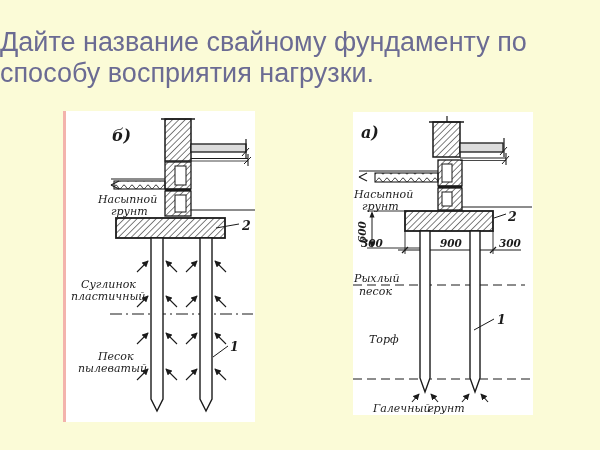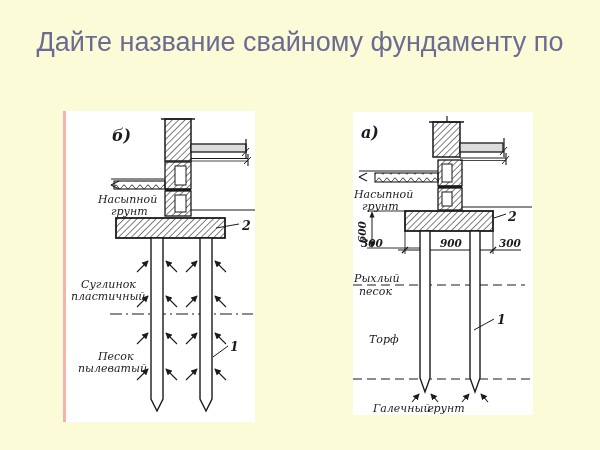--- a/index.html
+++ b/index.html
@@ -6,21 +6,20 @@
   .slide{
     position:relative;
     width:600px;height:450px;
     background:#FBFBD7;
     overflow:hidden;
     font-family:"Liberation Sans",sans-serif;
   }
   .title{
     position:absolute;top:0;left:0;right:0;
     padding-top:27px;
-    text-align:center;
     color:#6B6B93;
     font-size:27px;
     line-height:31px;
     font-weight:400;
     letter-spacing:0px;
   }
   .panel{
     position:absolute;
     background:#ffffff;
   }
@@ -39,20 +38,21 @@
   .pnl{font:italic bold 16px "DejaVu Serif",serif;fill:#1b1b1b;}
   .ink{stroke:#1b1b1b;}
 </style>
 </head>
 <body>
 
 <div class="slide">
 
   <div class="title">
     <div>Дайте название свайному фундаменту по</div>
+    <div>способу восприятия нагрузки.</div>
   </div>
 
   <div class="panel panel-left">
     <svg width="189" height="311" viewBox="0 0 189 311">
       <defs>
         <pattern id="hatchA" patternUnits="userSpaceOnUse" width="4.5" height="4.5" patternTransform="rotate(45)">
           <line x1="0" y1="0" x2="0" y2="4.5" stroke="#2a2a2a" stroke-width="1.2"></line>
         </pattern>
         <pattern id="scribA" patternUnits="userSpaceOnUse" width="8" height="8">
           <path d="M0,4 Q2,0 4,4 T8,4" fill="none" stroke="#2a2a2a" stroke-width="0.9"></path>

